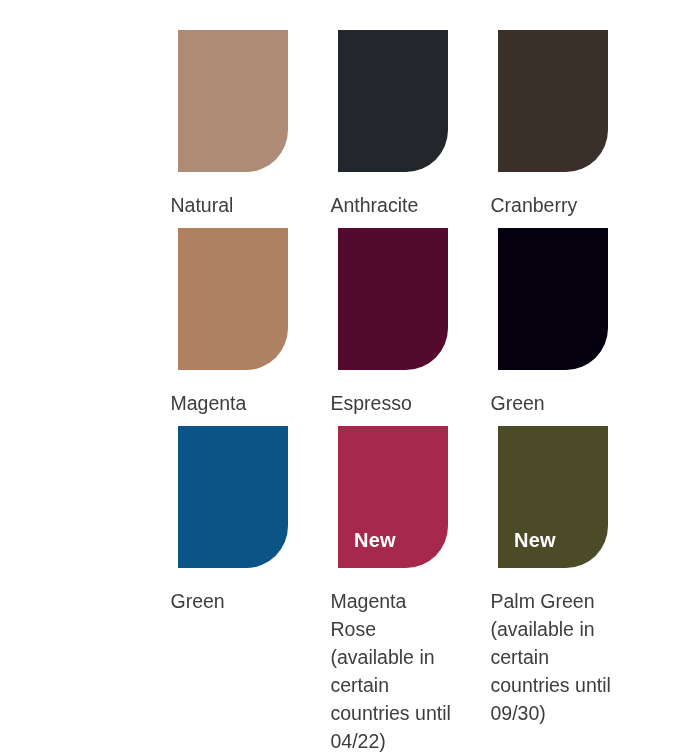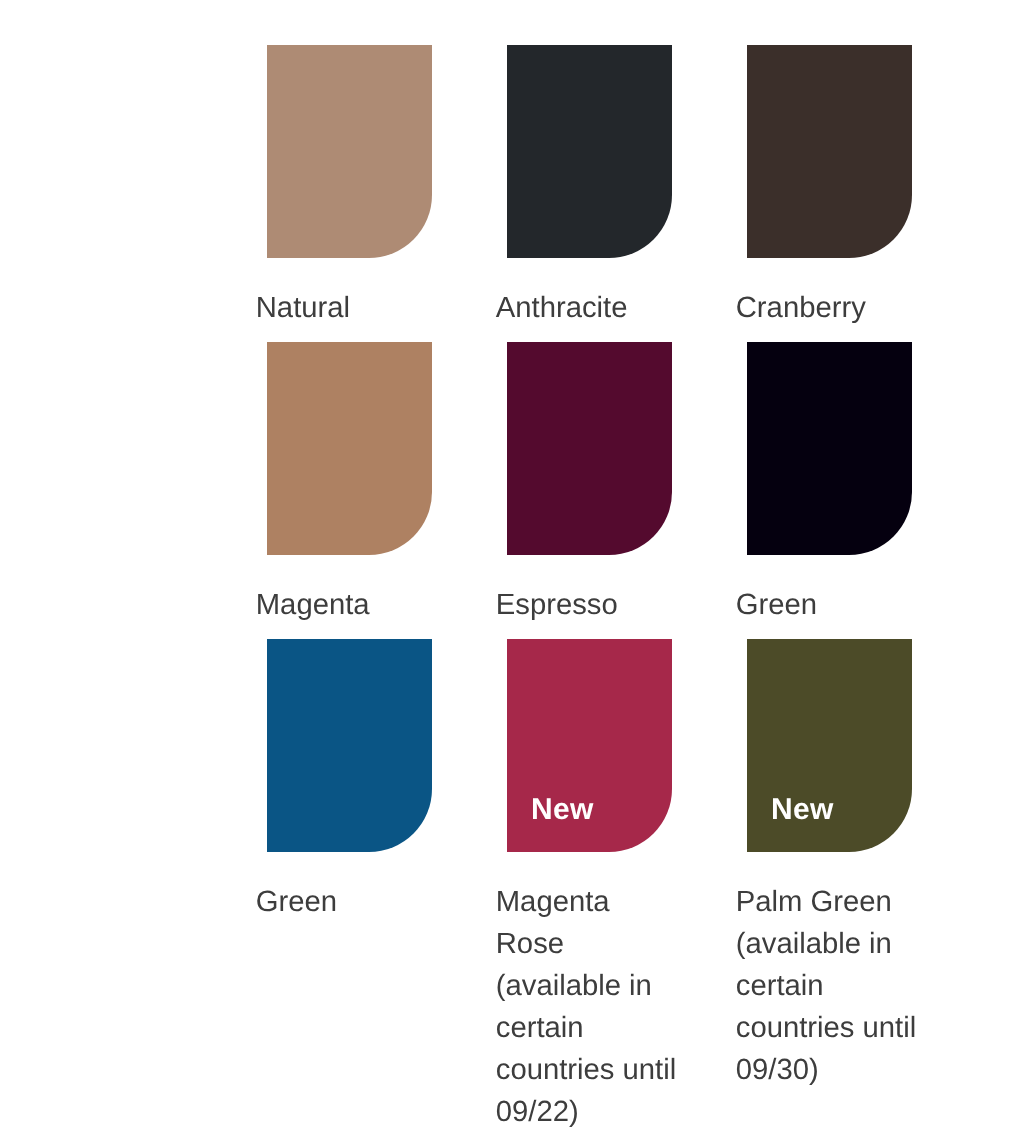--- a/index.html
+++ b/index.html
@@ -125,21 +125,21 @@
     <div class="swatch-cell">
       <div class="swatch-chip" style="background: rgb(10, 85, 133);">
         
       </div>
       <div class="swatch-label">Green</div>
     </div>
     <div class="swatch-cell">
       <div class="swatch-chip" style="background: rgb(166, 40, 74);">
         <span class="swatch-badge">New</span>
       </div>
-      <div class="swatch-label">Magenta Rose (available in certain countries until 09/22)</div>
+      <div class="swatch-label">Magenta Rose (available in certain countries until 04/22)</div>
     </div>
     <div class="swatch-cell">
       <div class="swatch-chip" style="background: rgb(76, 75, 40);">
         <span class="swatch-badge">New</span>
       </div>
       <div class="swatch-label">Palm Green (available in certain countries until 09/30)</div>
     </div>
   </div>
 
 </div>

